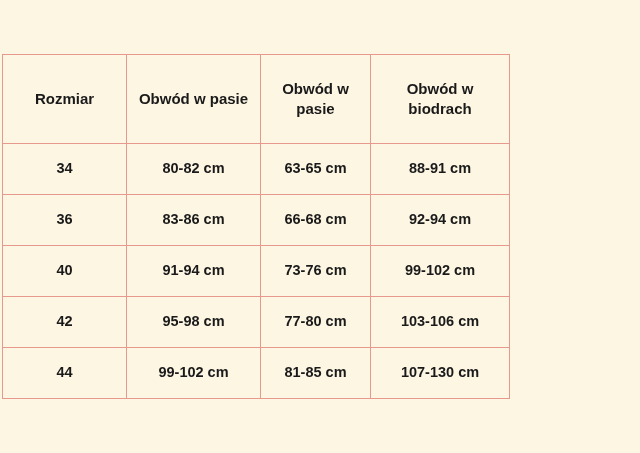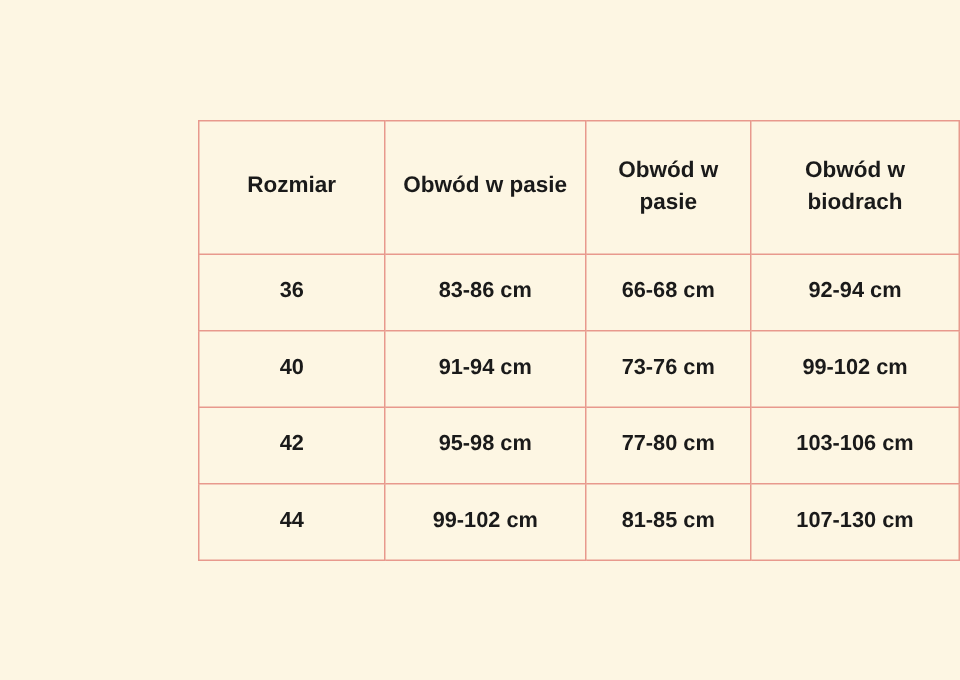--- a/index.html
+++ b/index.html
@@ -13,21 +13,21 @@
     font-family: "Liberation Sans", sans-serif;
     overflow: hidden;
   }
   .page {
     width: 640px;
     height: 453px;
     background: #fdf6e3;
     box-sizing: border-box;
     display: flex;
     align-items: center;
-    justify-content: flex-end;
+    justify-content: flex-start;
   }
   table.size-table {
     border-collapse: collapse;
     table-layout: fixed;
     width: 507px;
     margin-left: 2px;
     background: transparent;
   }
   table.size-table td,
   table.size-table th {
@@ -66,20 +66,26 @@
     <thead>
       <tr>
         <th>Rozmiar</th>
         <th>Obwód w pasie</th>
         <th>Obwód w pasie</th>
         <th>Obwód w biodrach</th>
       </tr>
     </thead>
     <tbody>
       <tr>
+        <td>34</td>
+        <td>80-82 cm</td>
+        <td>63-65 cm</td>
+        <td>88-91 cm</td>
+      </tr>
+      <tr>
         <td>36</td>
         <td>83-86 cm</td>
         <td>66-68 cm</td>
         <td>92-94 cm</td>
       </tr>
       <tr>
         <td>40</td>
         <td>91-94 cm</td>
         <td>73-76 cm</td>
         <td>99-102 cm</td>

